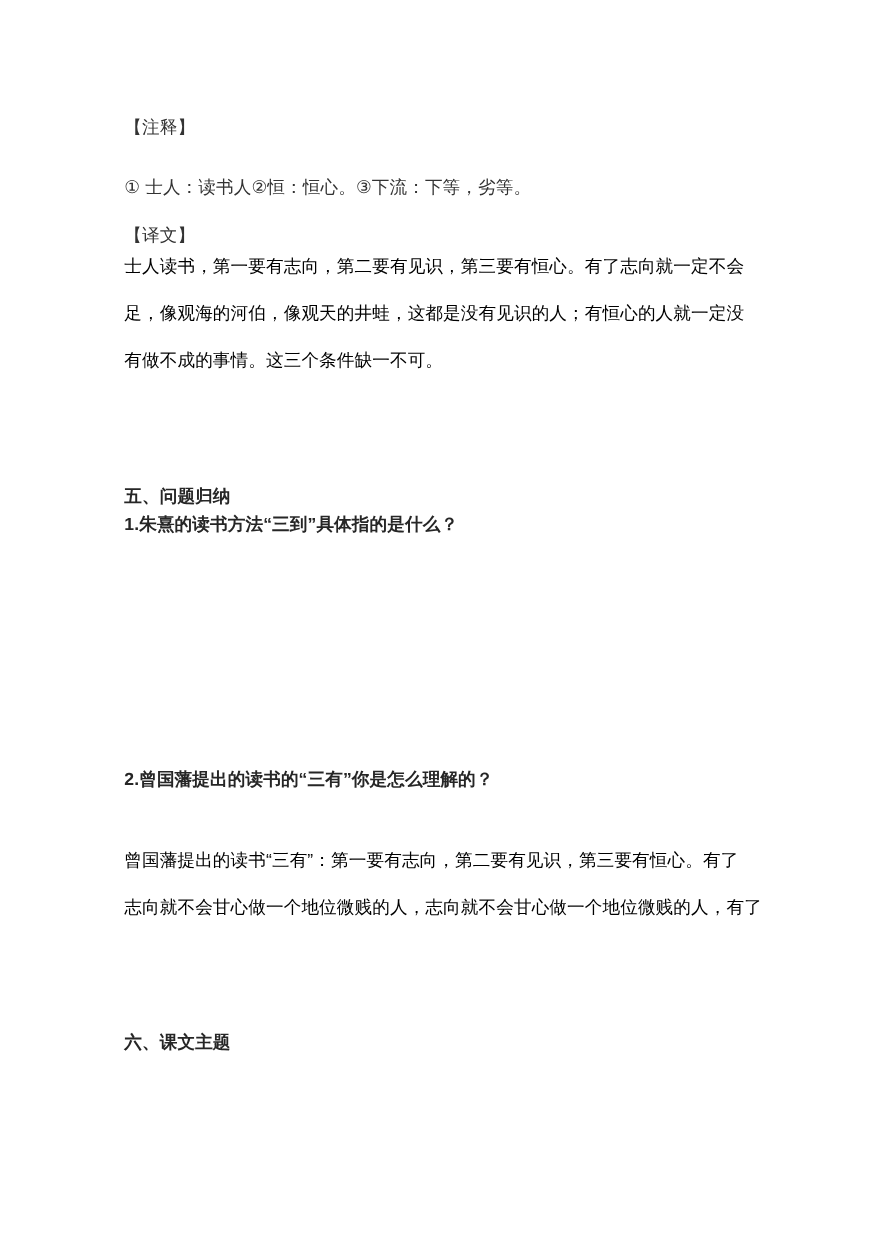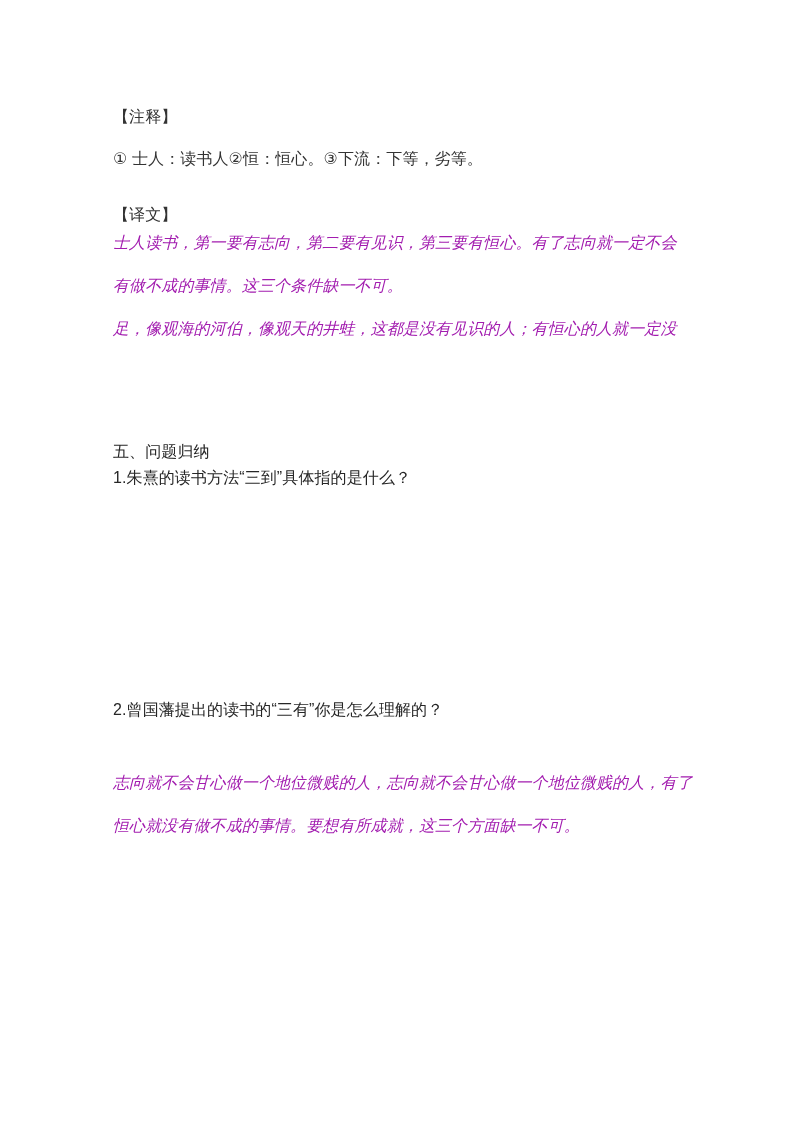--- a/index.html
+++ b/index.html
@@ -23,55 +23,55 @@
     line-height: 43px;
     letter-spacing: 0.1px;
     white-space: pre;
     color: #333333;
   }
   .para {
     position: absolute;
     left: 113px;
     font-size: 16px;
     letter-spacing: 0.1px;
-    color: #a21caf;
-    font-style: italic;
+    color: #000000;
   }
   .para .pline {
     line-height: 43px;
     white-space: pre;
   }
   .heading {
-    font-weight: normal;
+    font-weight: bold;
     color: #262626;
   }
 </style>
 </head>
 <body>
 
 <div class="page">
 
   <div class="tline" style="top:95px">【注释】</div>
 
-  <div class="tline" style="top:137px">① 士人：读书人②恒：恒心。③下流：下等，劣等。</div>
+  <div class="tline" style="top:149px">① 士人：读书人②恒：恒心。③下流：下等，劣等。</div>
 
   <div class="tline" style="top:193px">【译文】</div>
 
   <div class="para" style="top:221px">
     <div class="pline">士人读书，第一要有志向，第二要有见识，第三要有恒心。有了志向就一定不会</div>
+    <div class="pline">足，像观海的河伯，像观天的井蛙，这都是没有见识的人；有恒心的人就一定没</div>
     <div class="pline">有做不成的事情。这三个条件缺一不可。</div>
-    <div class="pline">足，像观海的河伯，像观天的井蛙，这都是没有见识的人；有恒心的人就一定没</div>
   </div>
 
   <div class="tline heading" style="top:430px">五、问题归纳</div>
 
   <div class="tline heading" style="top:456px">1.朱熹的读书方法“三到”具体指的是什么？</div>
 
 
   <div class="tline heading" style="top:688px">2.曾国藩提出的读书的“三有”你是怎么理解的？</div>
 
   <div class="para" style="top:761px">
+    <div class="pline">曾国藩提出的读书“三有”：第一要有志向，第二要有见识，第三要有恒心。有了</div>
     <div class="pline">志向就不会甘心做一个地位微贱的人，志向就不会甘心做一个地位微贱的人，有了</div>
-    <div class="pline">恒心就没有做不成的事情。要想有所成就，这三个方面缺一不可。</div>
   </div>
 
+  <div class="tline heading" style="top:927px">六、课文主题</div>
 
 </div>
 
 </body></html>

